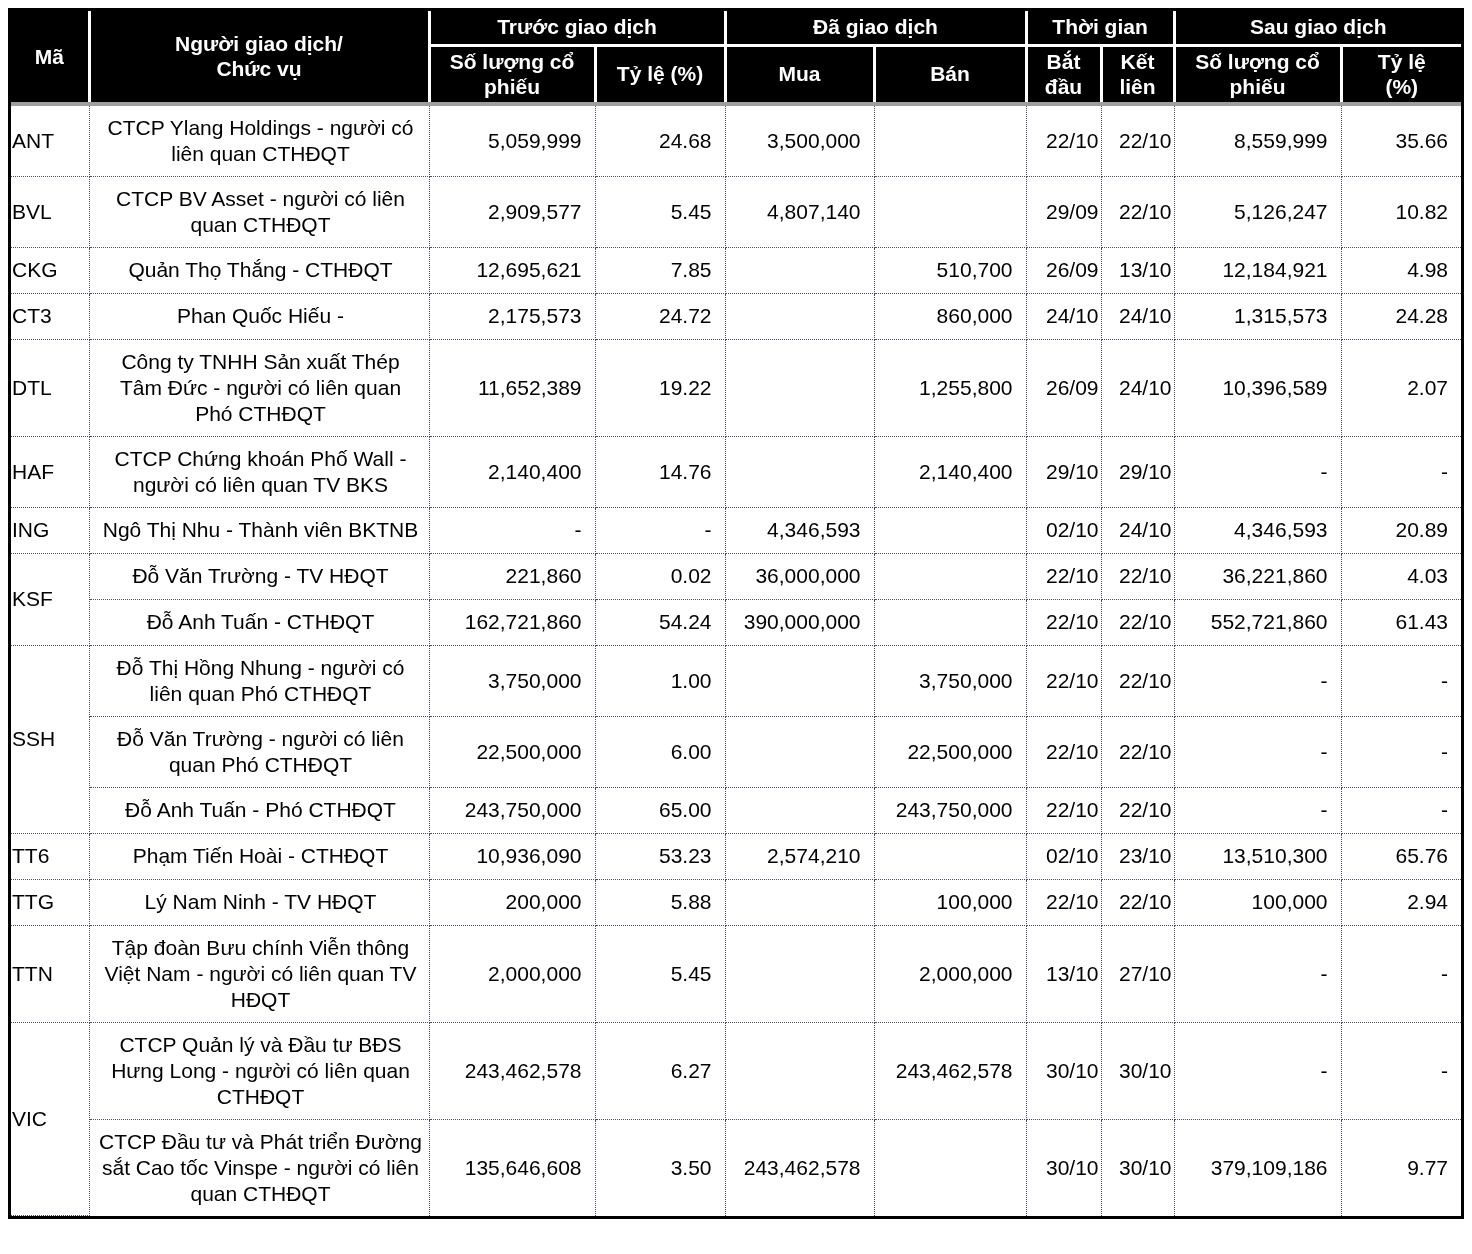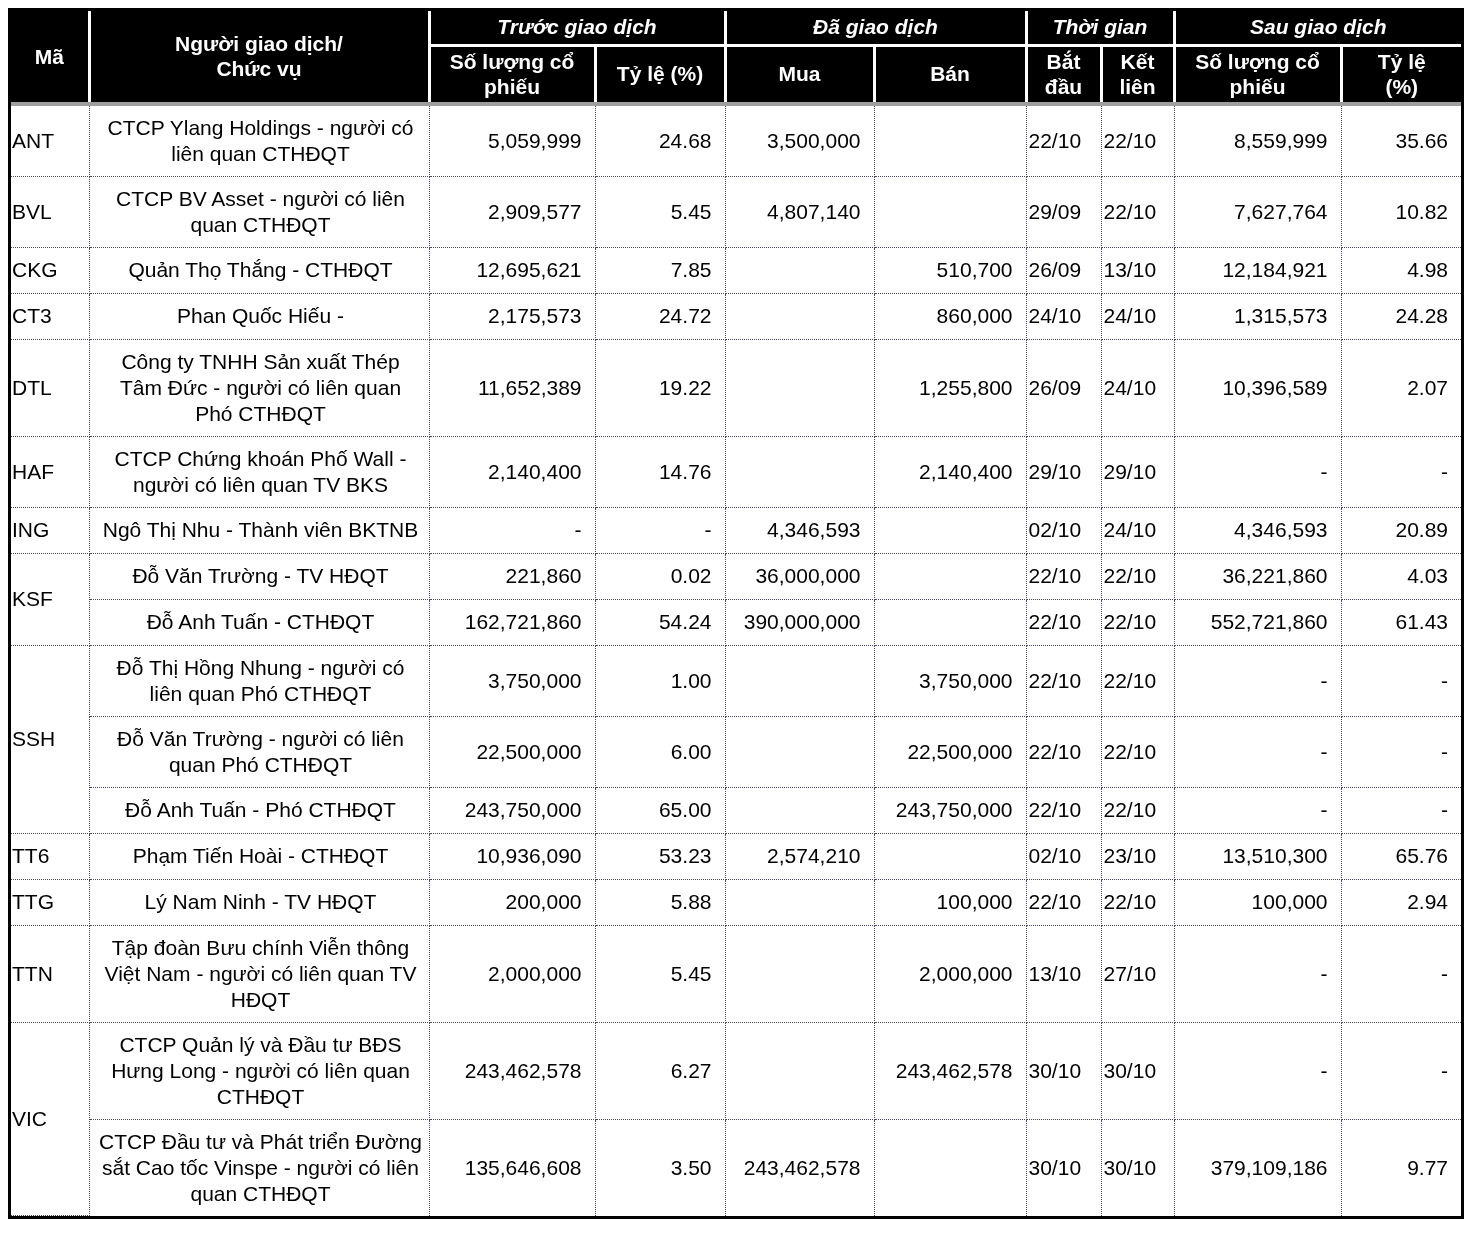--- a/index.html
+++ b/index.html
@@ -31,37 +31,37 @@
     line-height: 1.22;
     text-align: center;
     vertical-align: middle;
     white-space: pre-line;
     padding: 2px 4px;
     border-left: 3px solid #ffffff;
   }
   thead th.first { border-left: none; }
   thead tr.group-row { height: 34px; }
   thead tr.sub-row  { height: 56px; }
-  thead th.group { border-bottom: 3px solid #ffffff; font-style: italic; }
+  thead th.group { border-bottom: 3px solid #ffffff; }
   thead th.edge  { border-bottom: 4px solid #9e9e9e; }
   
   tbody td {
     border: 1px dotted #4a4a66;
     font-size: 21px;
     color: #000000;
     vertical-align: middle;
     line-height: 26px;
     background: #ffffff;
     overflow: hidden;
   }
   tbody tr { height: 46px; }
   td.ma     { text-align: left; border-left: none; }
   td.trader { text-align: center; padding: 9px 6px 9px 9px; }
   td.num    { text-align: right; padding: 9px 13px 9px 4px; }
-  td.date   { text-align: left; padding: 9px 2px; }
+  td.date   { text-align: right; padding: 9px 2px; }
   td:last-child { border-right: none; }
   tbody tr:last-child td { border-bottom: none; }
 </style>
 </head>
 <body>
 
 <div class="table-wrap">
   <table>
     <colgroup>
       <col style="width:78px">
@@ -116,21 +116,21 @@
         </tr>
         <tr>
           <td rowspan="1" class="ma">BVL</td>
           <td class="trader">CTCP BV Asset - người có liên quan CTHĐQT</td>
           <td class="num">2,909,577</td>
           <td class="num">5.45</td>
           <td class="num">4,807,140</td>
           <td class="num"></td>
           <td class="date">29/09</td>
           <td class="date">22/10</td>
-          <td class="num">7,627,764</td>
+          <td class="num">5,126,247</td>
           <td class="num">10.82</td>
         </tr>
         <tr>
           <td rowspan="1" class="ma">CKG</td>
           <td class="trader">Quản Thọ Thắng - CTHĐQT</td>
           <td class="num">12,695,621</td>
           <td class="num">7.85</td>
           <td class="num"></td>
           <td class="num">510,700</td>
           <td class="date">26/09</td>

